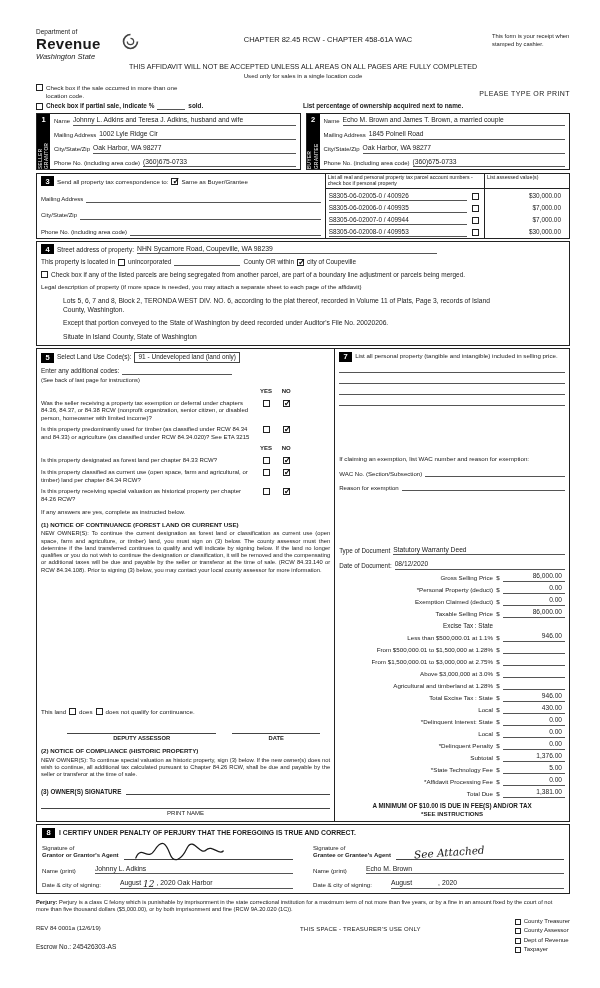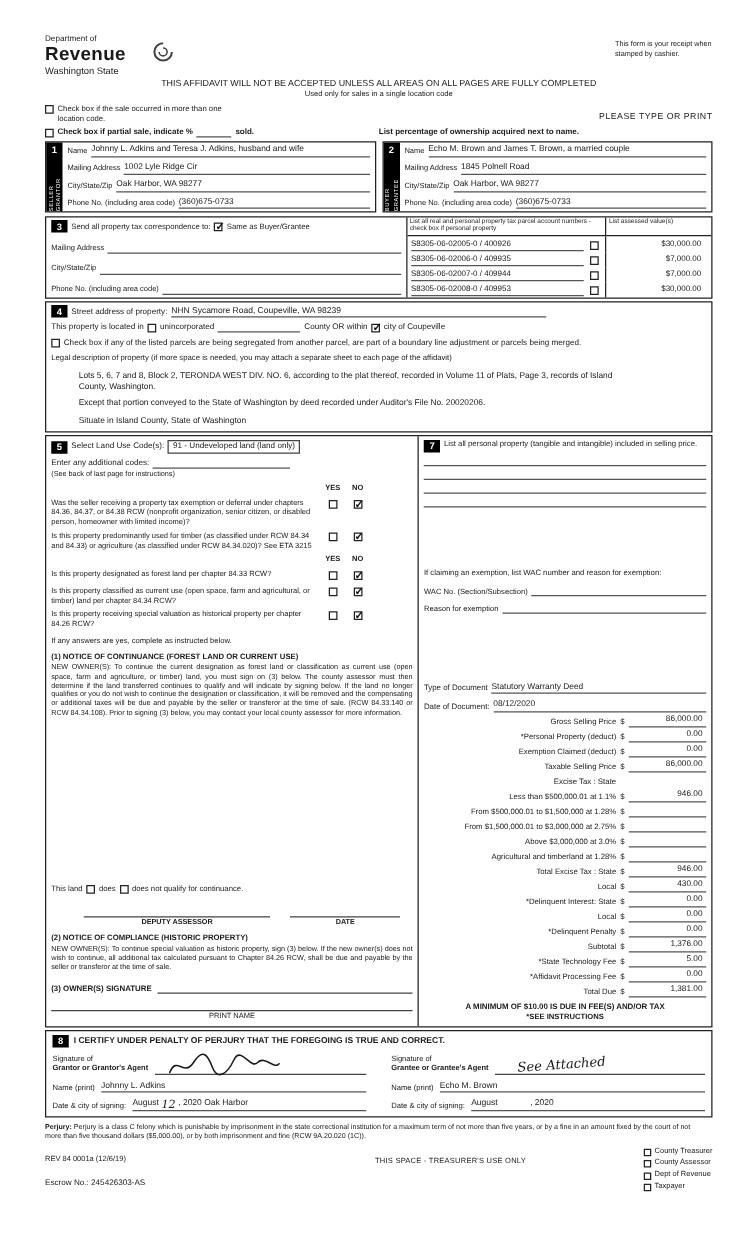--- a/index.html
+++ b/index.html
@@ -17,21 +17,21 @@
   .fvalue { border-bottom:1px solid #555; min-height:8px; }
   .blankline { border-bottom:1px solid #555; height:8px; }
 
   
   .header { display:flex; align-items:flex-start; }
   .logo { width:128px; }
   .logo-top { display:flex; align-items:flex-end; gap:20px; }
   .logo-dept { font-size:6.5px; }
   .logo-rev { font-size:15px; font-weight:bold; letter-spacing:.3px; line-height:1; }
   .logo-swoosh { width:19px; height:19px; }
-  .logo-state { font-size:7.5px; margin-top:1px; }
+  .logo-state { font-style:italic; font-size:7.5px; margin-top:1px; }
   .title-block { flex:1; text-align:center; padding-top:5px; }
   .form-title { font-weight:bold; font-size:9.5px; }
   .form-chapter { font-size:7.5px; margin-top:2px; }
   .receipt-note { width:78px; font-size:5.8px; padding-top:5px; line-height:1.3; }
   .warning-line { text-align:center; font-weight:normal; font-size:7.1px; margin-top:1px; }
   .single-loc { text-align:center; font-size:6.1px; margin-top:1px; }
   .multiloc-row { display:flex; align-items:flex-start; margin-top:4px; }
   .multiloc-label { width:150px; margin-left:3px; font-size:6.2px; }
   .type-print { margin-left:auto; font-size:7px; letter-spacing:.4px; margin-top:6px; }
   .partial-row { position:relative; display:flex; align-items:flex-end; gap:3px; margin-top:3px;
@@ -120,21 +120,21 @@
   .section8 { border:1px solid #222; margin-top:2px; padding:3px 5px 4px; }
   .s8-head { display:flex; align-items:center; gap:4px; font-weight:bold; font-size:6.8px; }
   .s8-cols { display:flex; gap:20px; margin-top:4px; }
   .s8-col { flex:1; }
   .s8-sig-row { display:flex; align-items:flex-end; }
   .s8-sig-label { font-size:6px; line-height:1.25; }
   .s8-sig-area { flex:1; border-bottom:1px solid #444; height:18px; position:relative; margin-left:5px; }
   .sig-svg { position:absolute; bottom:-3px; left:8px; width:95px; height:20px; }
   .see-attached { position:absolute; bottom:0; left:18px; font-family:"DejaVu Serif", serif; font-style:italic;
                   font-size:10.5px; transform:rotate(-4deg); white-space:nowrap; }
-  .s8-name-row, .s8-date-row { display:flex; align-items:flex-end; gap:5px; margin-top:5px; font-size:6.1px; }
+  .s8-name-row, .s8-date-row { display:flex; align-items:flex-end; gap:19px; margin-top:5px; font-size:6.1px; }
   .s8-name-row .fvalue { flex:1; font-size:6.8px; }
   .s8-date { flex:1; border-bottom:1px solid #555; display:flex; align-items:flex-end; gap:2px; font-size:6.8px; }
   .hand { font-family:"DejaVu Serif", serif; font-style:italic; font-size:9px; line-height:.9; }
   .date-gap { display:inline-block; width:22px; }
 
   
   .footer { position:relative; height:72px; margin-top:5px; }
   .perjury { font-size:5.7px; line-height:1.3; max-width:530px; }
   .rev-code { position:absolute; left:0; top:26px; font-size:6px; }
   .treasurer-note { position:absolute; left:264px; top:27px; font-size:6px; letter-spacing:.2px; }
@@ -160,20 +160,21 @@
           <div class="logo-rev">Revenue</div>
         </div>
         <svg class="logo-swoosh" viewBox="0 0 30 30">
           <path d="M15 4 a11 11 0 1 0 11 11" fill="none" stroke="#444" stroke-width="2.6"></path>
           <path d="M15 10 a5 5 0 1 1 -5 5" fill="none" stroke="#444" stroke-width="2"></path>
         </svg>
       </div>
       <div class="logo-state">Washington State</div>
     </div>
     <div class="title-block">
+      <div class="form-chapter">CHAPTER 82.45 RCW - CHAPTER 458-61A WAC</div>
     </div>
     <div class="receipt-note">This form is your receipt when stamped by cashier.</div>
   </div>
   <div class="warning-line">THIS AFFIDAVIT WILL NOT BE ACCEPTED UNLESS ALL AREAS ON ALL PAGES ARE FULLY COMPLETED</div>
   <div class="single-loc">Used only for sales in a single location code</div>
 
   <div class="multiloc-row">
     <span class="cb"></span>
     <span class="multiloc-label">Check box if the sale occurred in more than one location code.</span>
     <span class="type-print">PLEASE TYPE OR PRINT</span>

